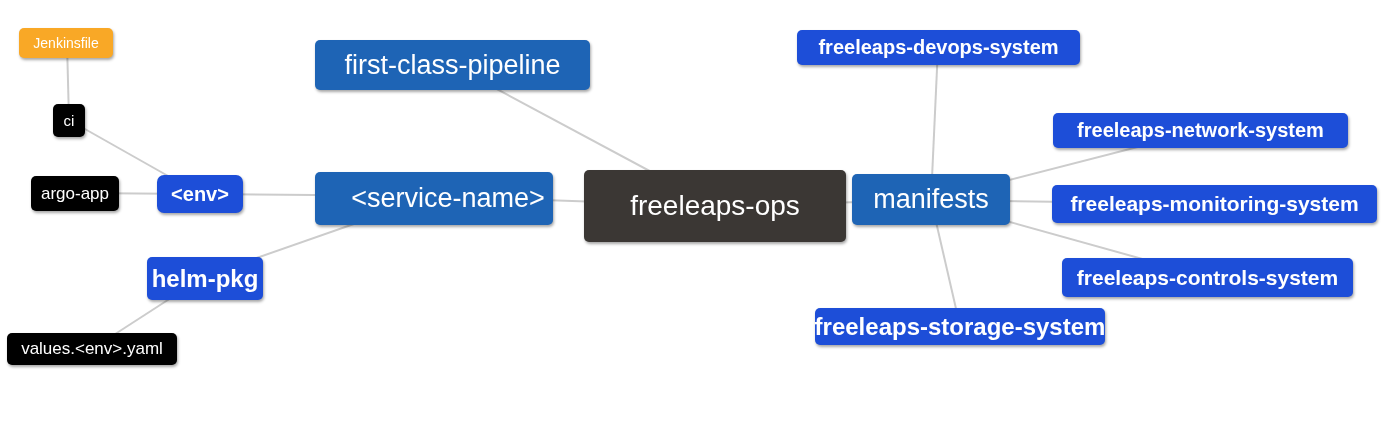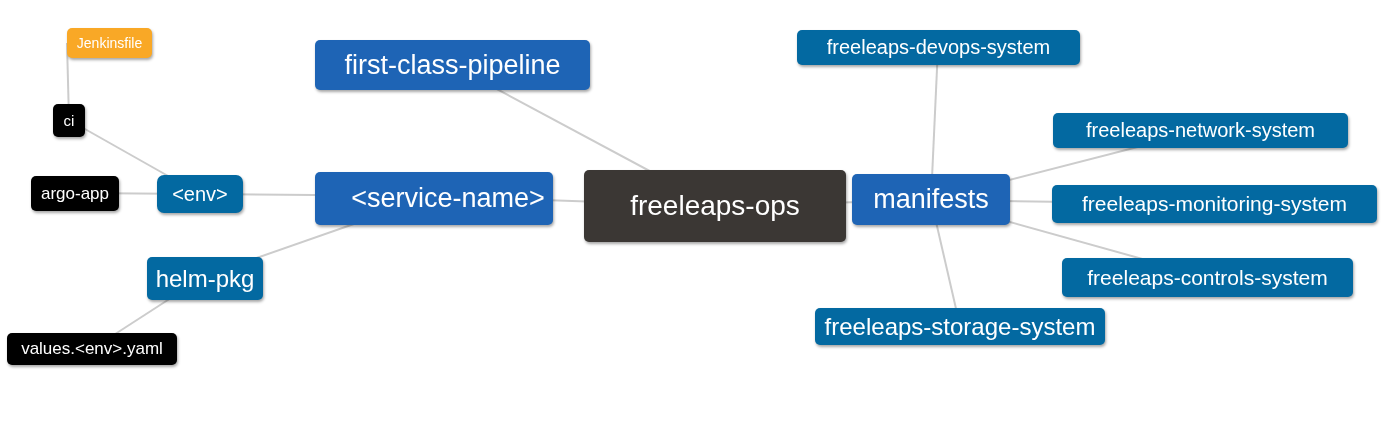--- a/index.html
+++ b/index.html
@@ -33,34 +33,34 @@
     justify-content: center;
     white-space: nowrap;
     color: #ffffff;
     border-radius: 5px;
     box-shadow: 1px 2px 3px rgba(0,0,0,0.35);
     cursor: default;
     box-sizing: border-box;
   }
   .c-dark  { background: #3b3734; }
   .c-blue  { background: #1e64b5; }
-  .c-green { background: #0369a1; }
+  .c-green { background: #1d4ed8; font-weight: bold; }
   .c-red   { background: #000000; }
   .c-amber { background: #f9a826; }
 
   .n-root        { left: 584px; top: 170px; width: 262px; height: 72px; font-size: 28px; }
   .n-fcp         { left: 315px; top: 40px;  width: 275px; height: 50px; font-size: 27px; }
   .n-svc         { left: 315px; top: 172px; width: 238px; height: 53px; font-size: 27px; padding-left: 28px; }
   .n-manifests   { left: 852px; top: 174px; width: 158px; height: 51px; font-size: 27px; }
   .n-env         { left: 157px; top: 175px; width: 86px;  height: 38px; font-size: 20px; border-radius: 7px; }
   .n-helm        { left: 147px; top: 257px; width: 116px; height: 43px; font-size: 24px; }
   .n-ci          { left: 53px;  top: 104px; width: 32px;  height: 33px; font-size: 15px; }
   .n-argo        { left: 31px;  top: 176px; width: 88px;  height: 35px; font-size: 17px; }
   .n-values      { left: 7px;   top: 333px; width: 170px; height: 32px; font-size: 17px; text-align: right; }
-  .n-jenkinsfile { left: 19px;  top: 28px;  width: 85px;  height: 30px; font-size: 14px; margin-left: 48px; }
+  .n-jenkinsfile { left: 19px;  top: 28px;  width: 94px;  height: 30px; font-size: 14px; }
   .n-devops      { left: 797px;  top: 30px;  width: 283px; height: 35px; font-size: 20px; }
   .n-network     { left: 1053px; top: 113px; width: 295px; height: 35px; font-size: 20px; }
   .n-monitoring  { left: 1052px; top: 185px; width: 325px; height: 38px; font-size: 21px; }
   .n-controls    { left: 1062px; top: 258px; width: 291px; height: 39px; font-size: 21px; }
   .n-storage     { left: 815px;  top: 308px; width: 290px; height: 37px; font-size: 24px; }
 </style>
 </head>
 <body>
 
 <div class="canvas">

